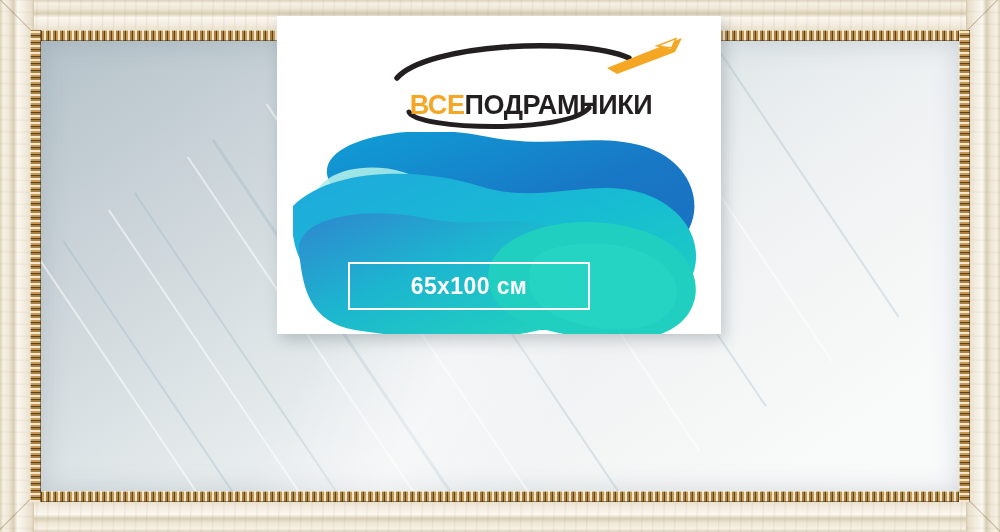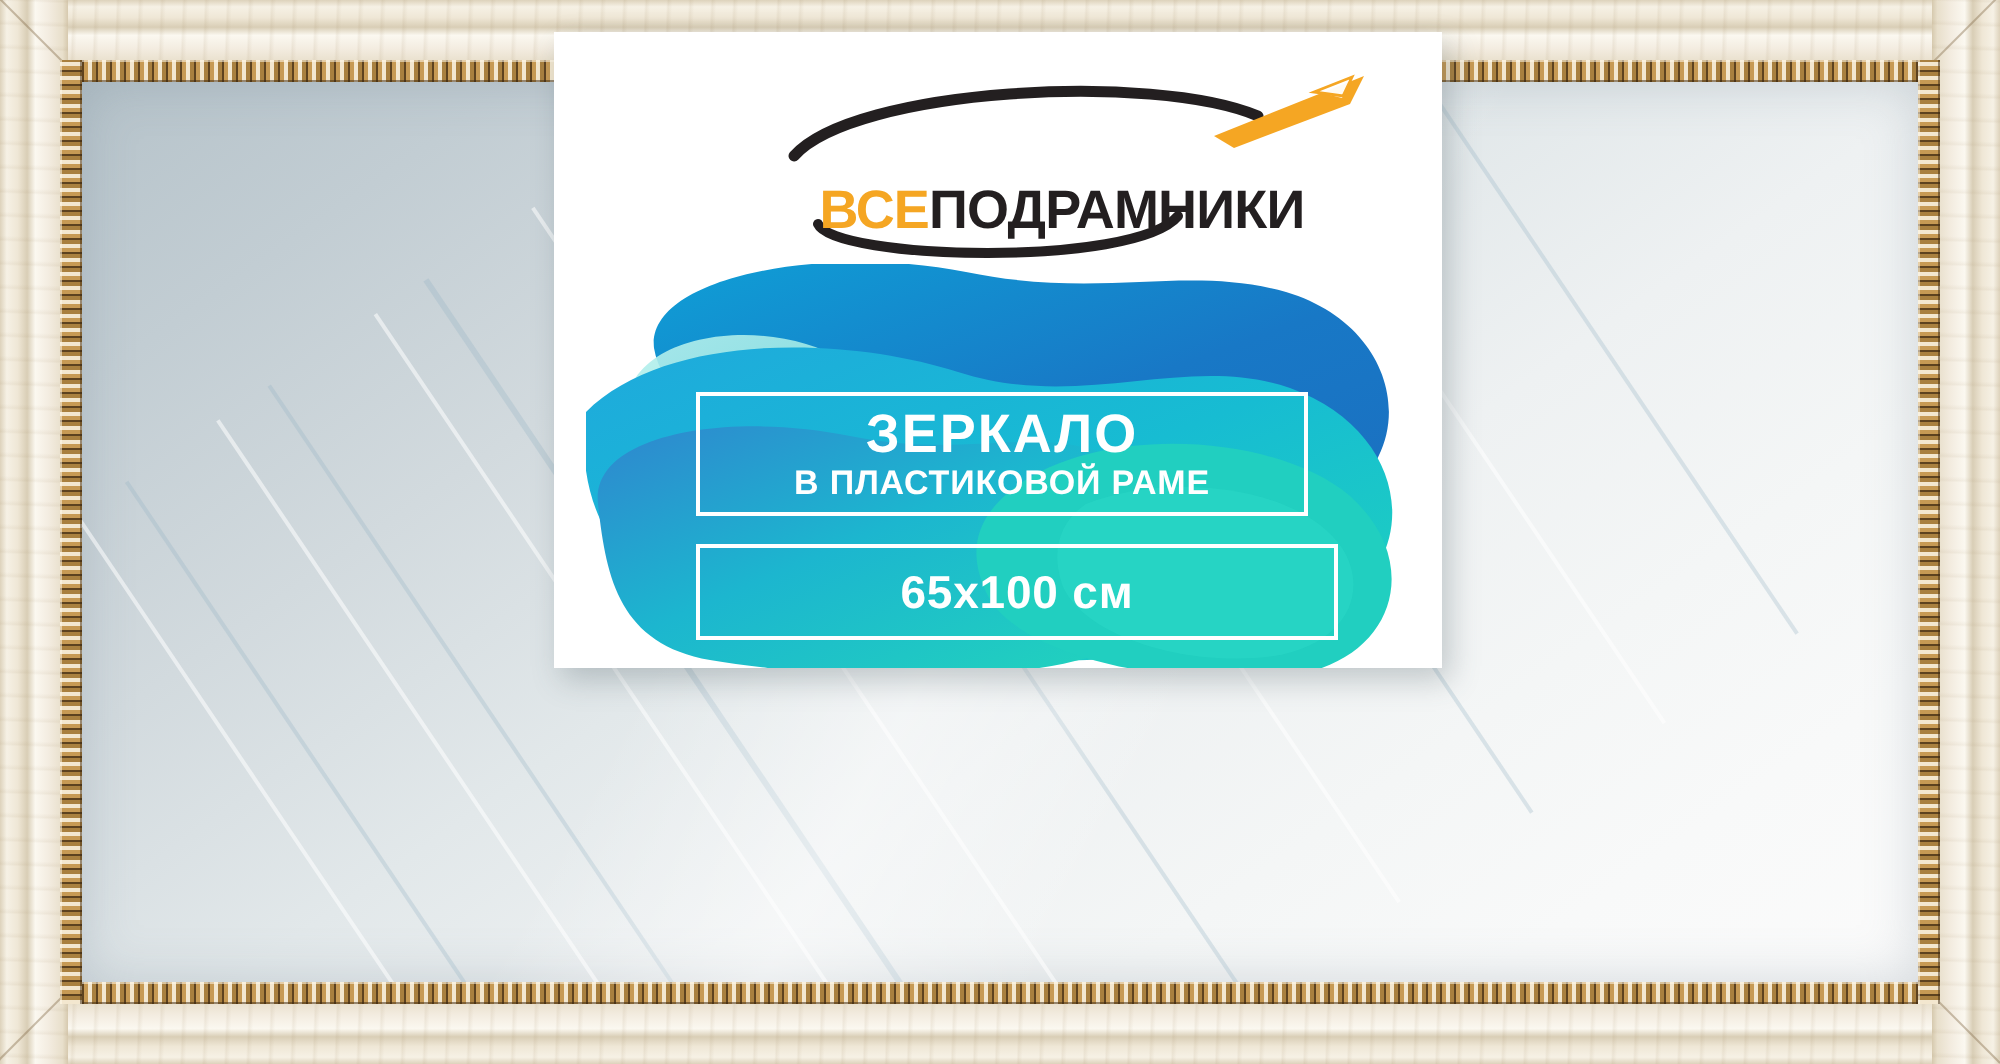--- a/index.html
+++ b/index.html
@@ -101,21 +101,21 @@
     white-space:nowrap;
   }
   .logo-name .o{color:#f5a623;}
 
   
   .box{
     position:absolute;border:2px solid #ffffff;box-sizing:border-box;
     display:flex;flex-direction:column;align-items:center;justify-content:center;
   }
   .box-main{left:348px;top:196px;width:306px;height:62px;}
-  .box-size{left:348px;top:272px;width:321px;height:48px;}
+  .box-size{left:348px;top:262px;width:242px;height:48px;}
   .t1{font-size:27px;font-weight:bold;color:#fff;letter-spacing:1px;line-height:1.06;}
   .t2{font-size:17px;font-weight:bold;color:#fff;letter-spacing:.4px;line-height:1.12;}
   .t3{font-size:23px;font-weight:bold;color:#fff;letter-spacing:.4px;}
 </style>
 </head>
 <body>
 
 <div class="stage">
 
   <div class="frame">
@@ -210,21 +210,17 @@
         <path d="M34 42 C30 6, 120 -10, 190 4 C258 18, 300 0, 350 14 C404 30, 418 86, 380 116 C340 148, 250 128, 180 118 C112 108, 40 80, 34 42 Z" fill="url(#gA)"></path>
         <path d="M20 78 C16 40, 70 28, 110 40 C150 52, 160 82, 136 100 C110 120, 26 116, 20 78 Z" fill="url(#gD)" opacity="0.9"></path>
         <path d="M0 74 C40 34, 130 36, 186 54 C248 74, 300 44, 352 62 C408 82, 420 140, 378 170 C330 204, 210 200, 130 196 C56 192, -10 150, 0 74 Z" fill="url(#gB)"></path>
         <path d="M6 120 C2 84, 74 74, 132 86 C190 98, 226 80, 262 96 C300 114, 306 168, 268 190 C228 212, 120 208, 62 198 C16 190, 10 156, 6 120 Z" fill="url(#gC)"></path>
         <path d="M214 112 C256 80, 344 84, 382 116 C420 150, 404 200, 350 206 C292 212, 214 196, 200 164 C190 142, 196 126, 214 112 Z" fill="#21cfc0"></path>
         <path d="M250 120 C290 104, 356 110, 378 142 C392 164, 380 190, 344 196 C300 202, 248 186, 238 160 C232 142, 238 128, 250 120 Z" fill="#2bd8c6" opacity="0.55"></path>
       </svg>
     </div>
   </div>
 
-  <div class="box box-main">
-    <div class="t1">ЗЕРКАЛО</div>
-    <div class="t2">В ПЛАСТИКОВОЙ РАМЕ</div>
-  </div>
   <div class="box box-size">
     <div class="t3">65x100 см</div>
   </div>
 
 </div>
 
 </body></html>

